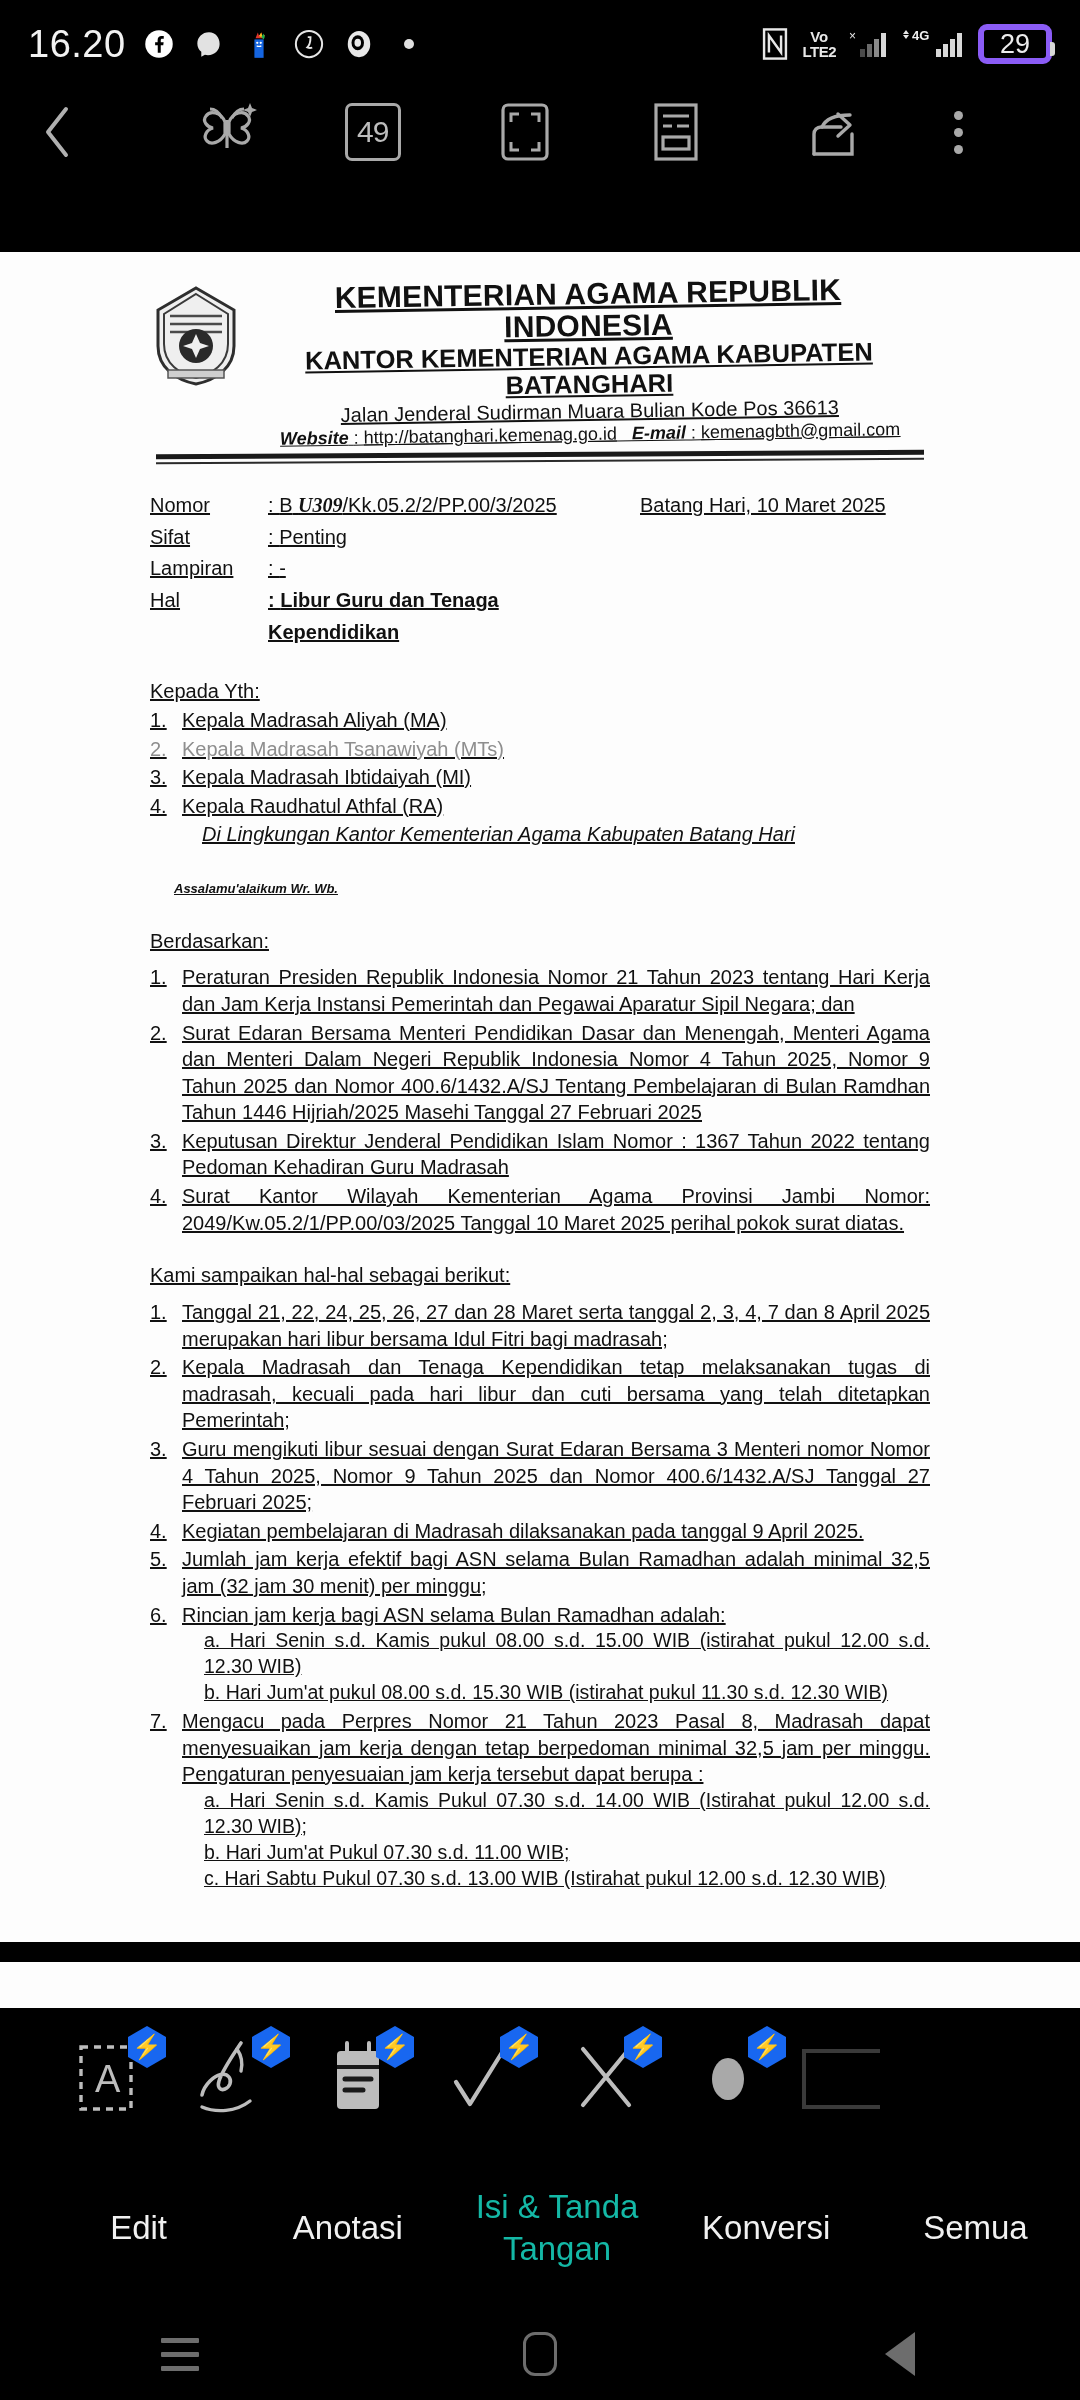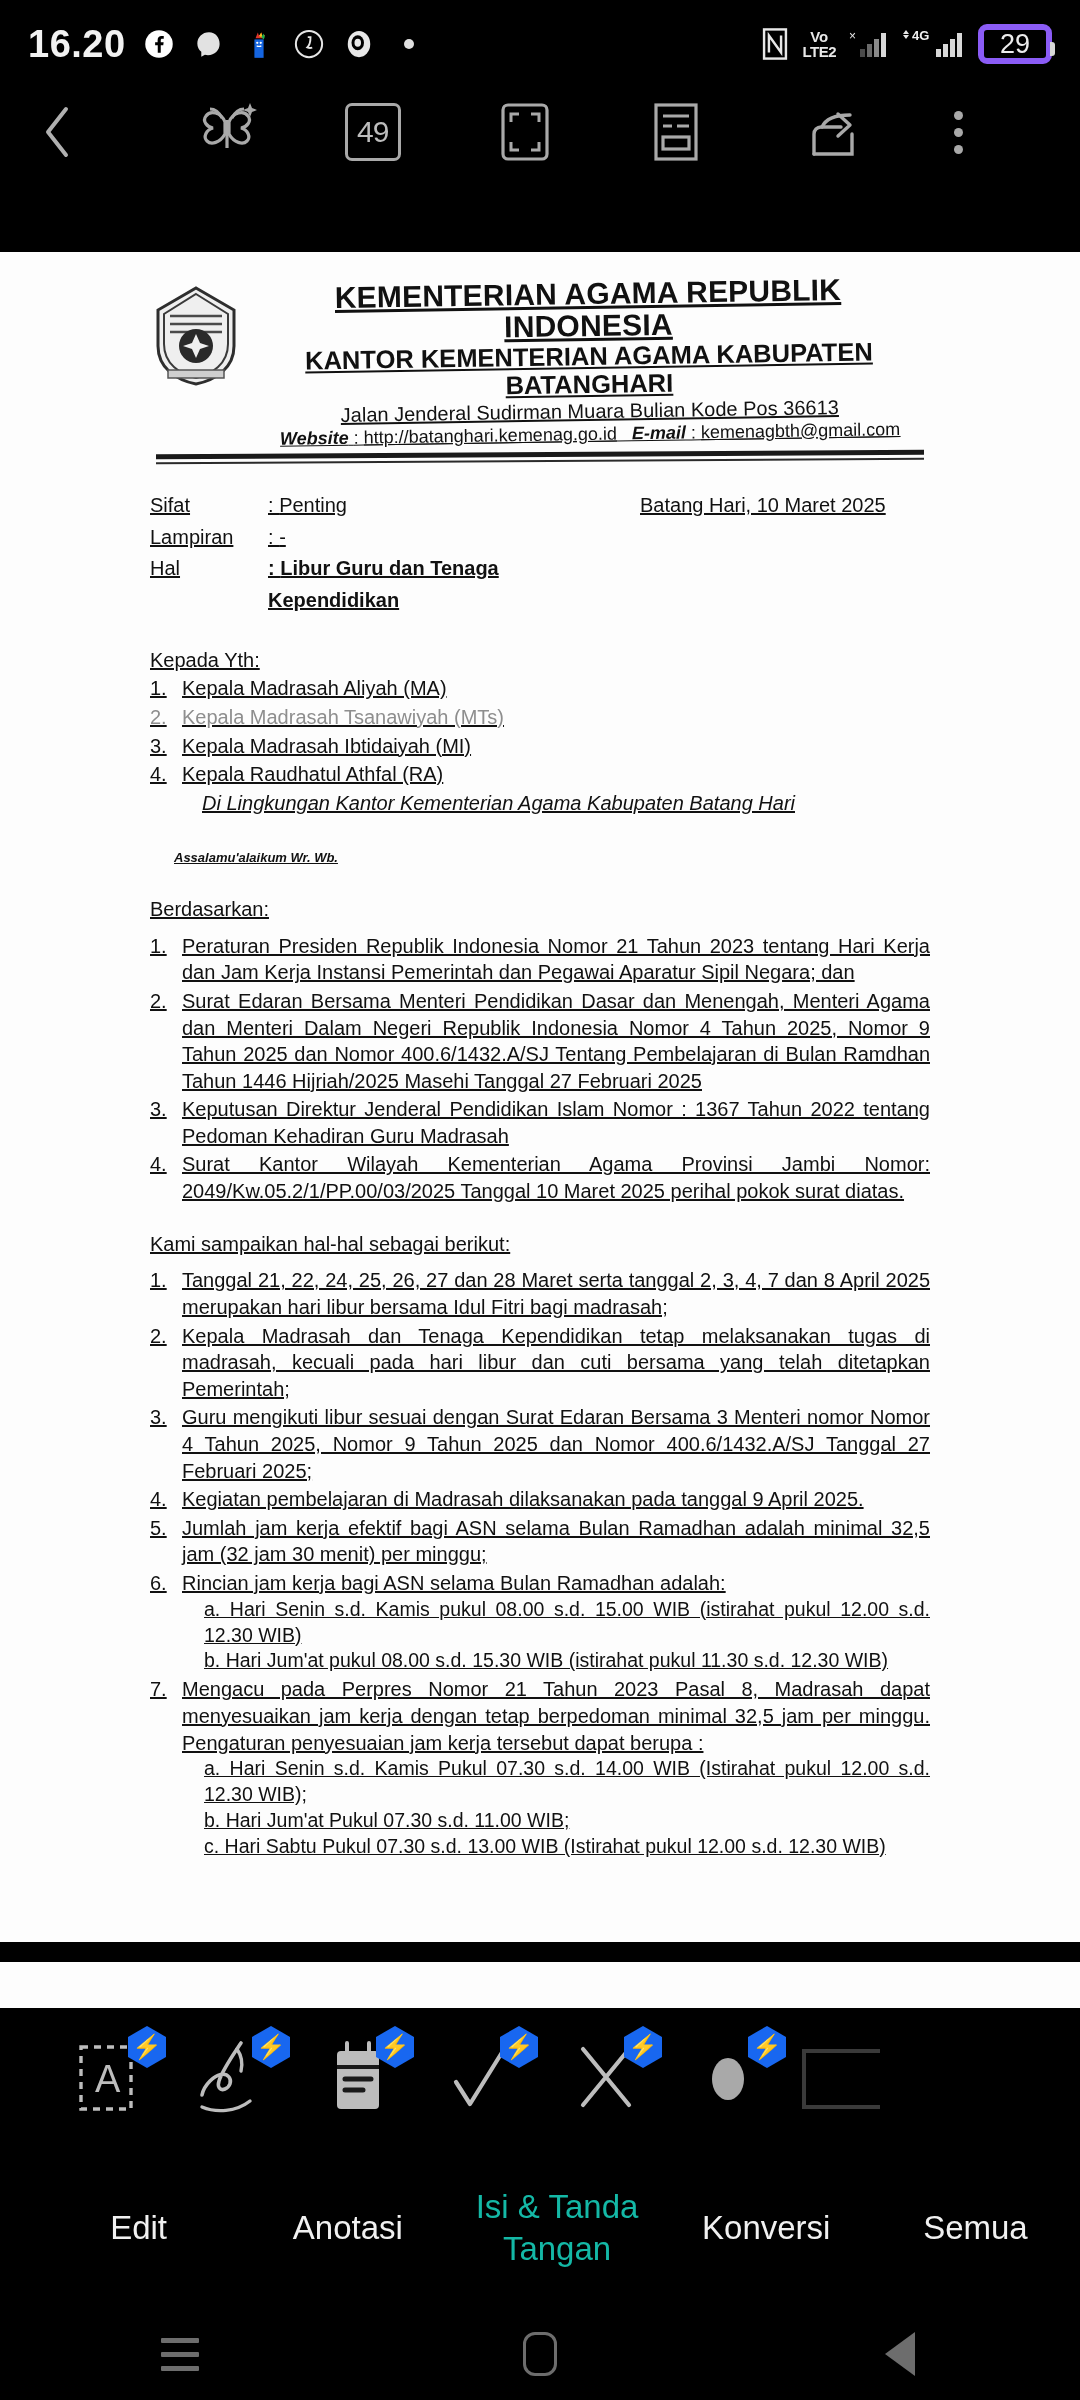--- a/index.html
+++ b/index.html
@@ -9,21 +9,21 @@
     font-family: "Liberation Sans", sans-serif;
     overflow: hidden;
   }
   #screen { position: relative; width: 1080px; height: 2400px; background: #000; }
 
   
   .statusbar {
     position: absolute; top: 0; left: 0; width: 1080px; height: 88px;
     display: flex; align-items: center; padding: 0 28px;
   }
-  .status-left { display: flex; align-items: center; gap: 16px; font-weight: bold; }
+  .status-left { display: flex; align-items: center; gap: 16px; }
   .clock { color: #f2f2f2; font-size: 38px; letter-spacing: 0.5px; font-family: "Liberation Sans", sans-serif; }
   .si { width: 34px; height: 34px; display: inline-flex; align-items: center; justify-content: center; }
   .status-right { margin-left: auto; display: flex; align-items: center; gap: 10px; }
   .battery {
     min-width: 74px; height: 40px; border: 6px solid #8b5cf6; border-radius: 9px;
     color: #ededed; font-size: 27px; display: flex; align-items: center; justify-content: center;
     position: relative; padding: 0 6px;
   }
   .battery::after {
     content: ""; position: absolute; right: -9px; top: 12px; width: 5px; height: 14px;
@@ -317,20 +317,27 @@
               <span>: </span><u>kemenagbth@gmail.com</u>
             </div>
           </div>
         </div>
         <div class="rule"></div>
         <div class="rule2"></div>
 
         <div class="meta">
           <div class="meta-l">
             <div class="meta-row">
+              <span class="meta-k">Nomor</span>
+              <span class="meta-v">:
+                <span>B</span>
+                <span class="hand">U309</span><span>/Kk.05.2/2/PP.00/3/2025</span>
+              </span>
+            </div>
+            <div class="meta-row">
               <span class="meta-k">Sifat</span>
               <span class="meta-v">: <span>Penting</span></span>
             </div>
             <div class="meta-row">
               <span class="meta-k">Lampiran</span>
               <span class="meta-v">: <span>-</span></span>
             </div>
             <div class="meta-row">
               <span class="meta-k">Hal</span>
               <span class="meta-v bold">: <span>Libur Guru dan Tenaga Kependidikan</span></span>

